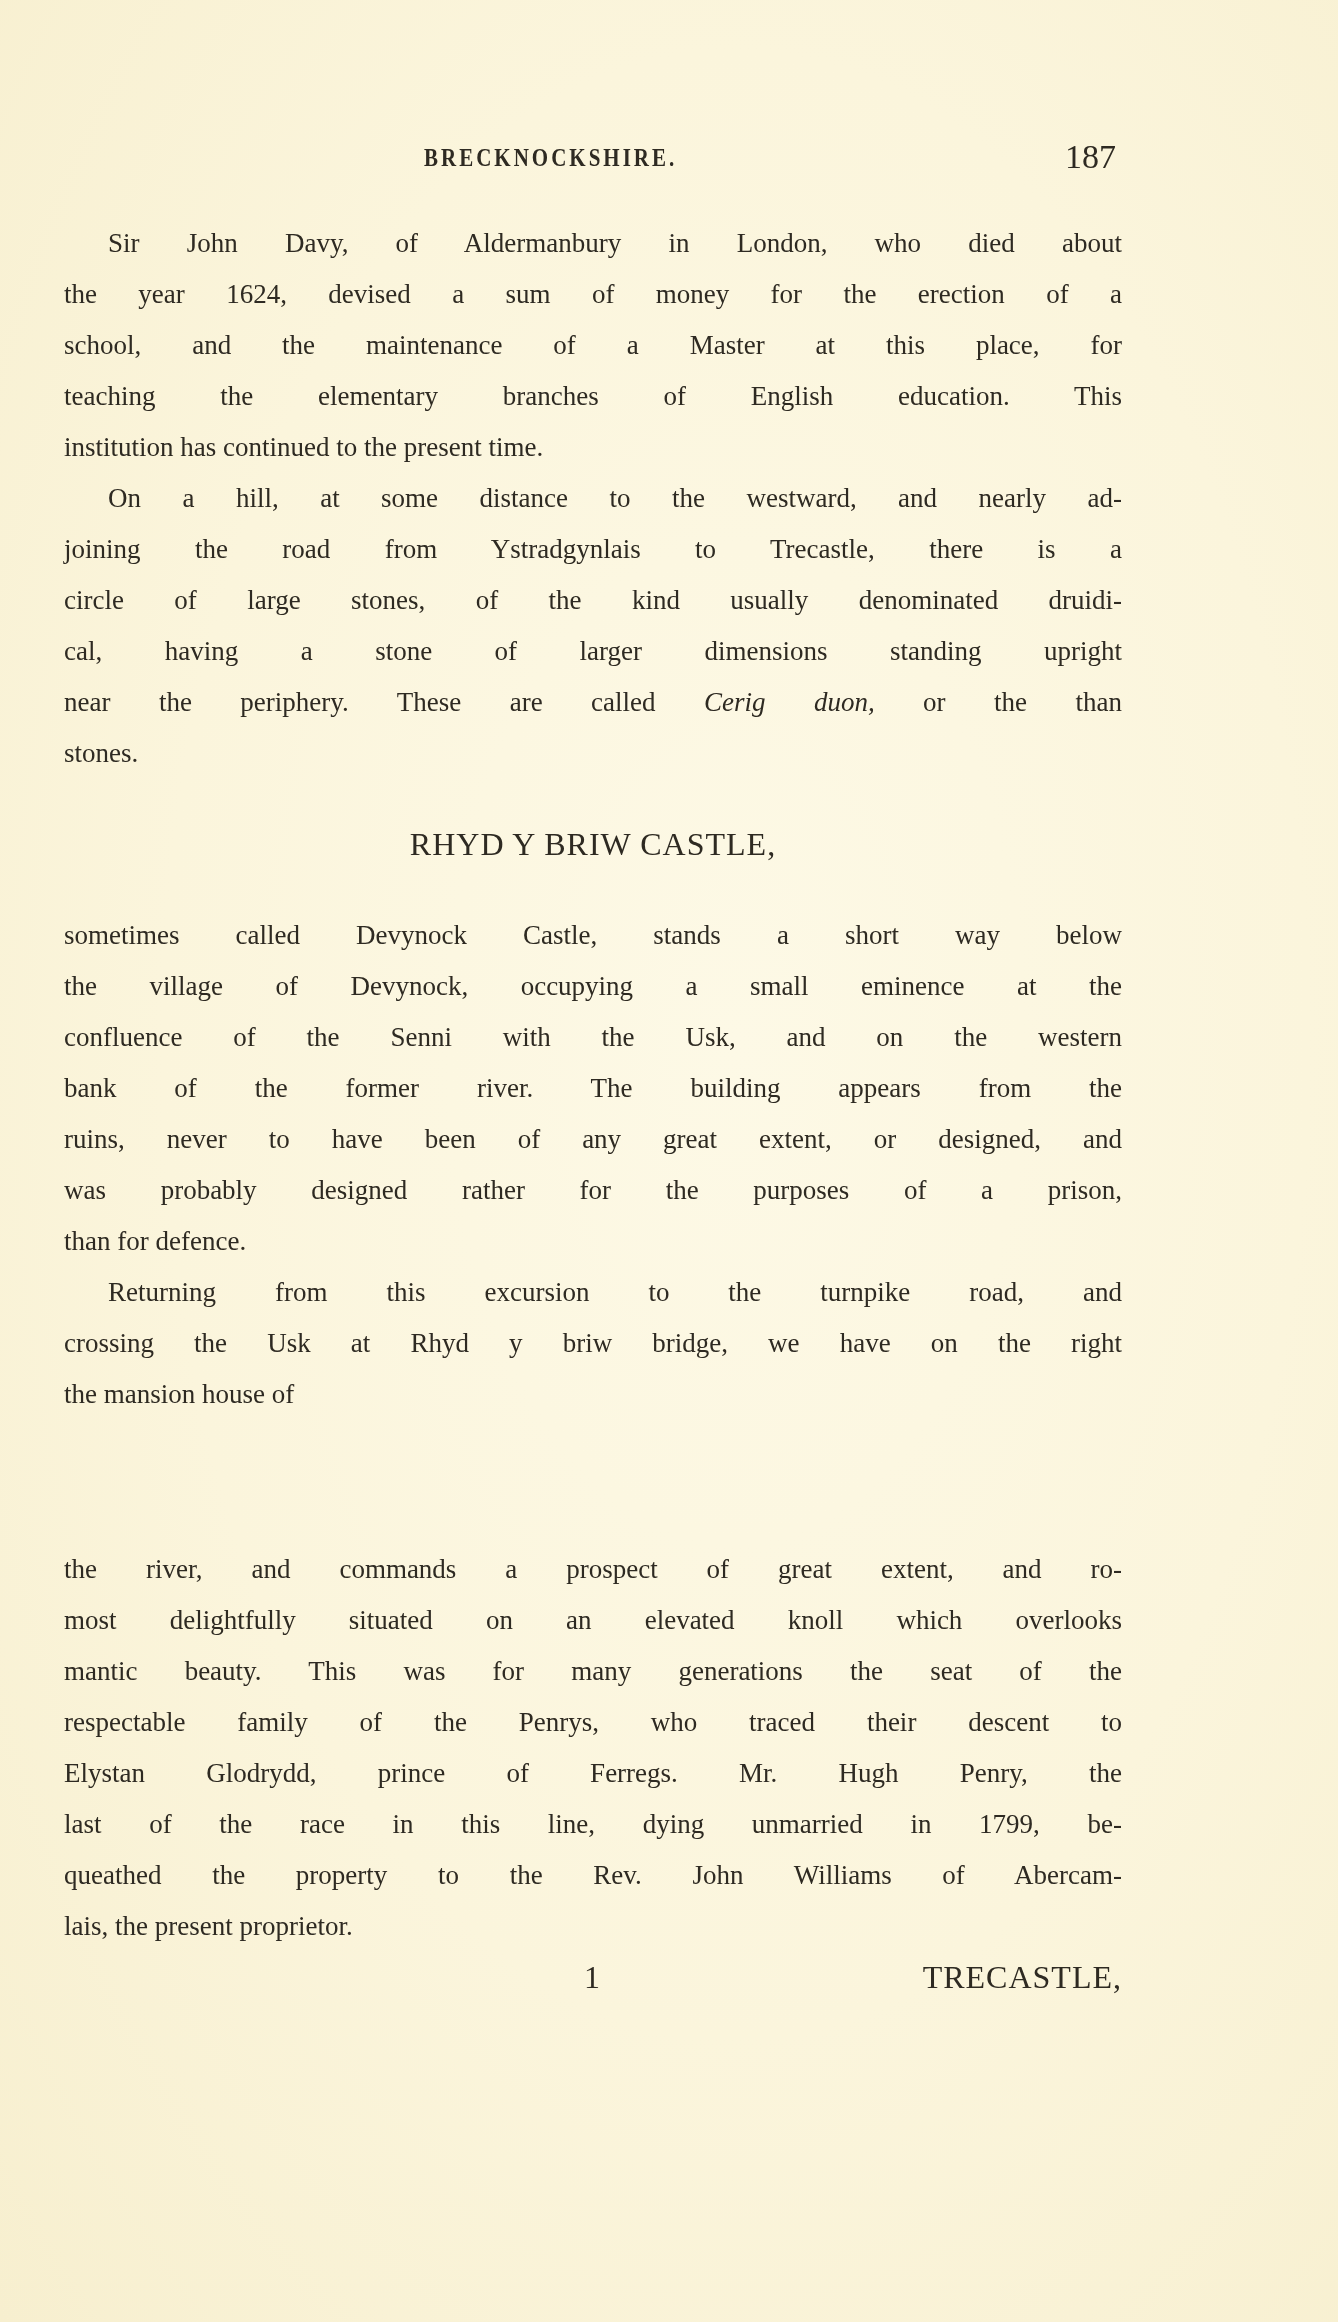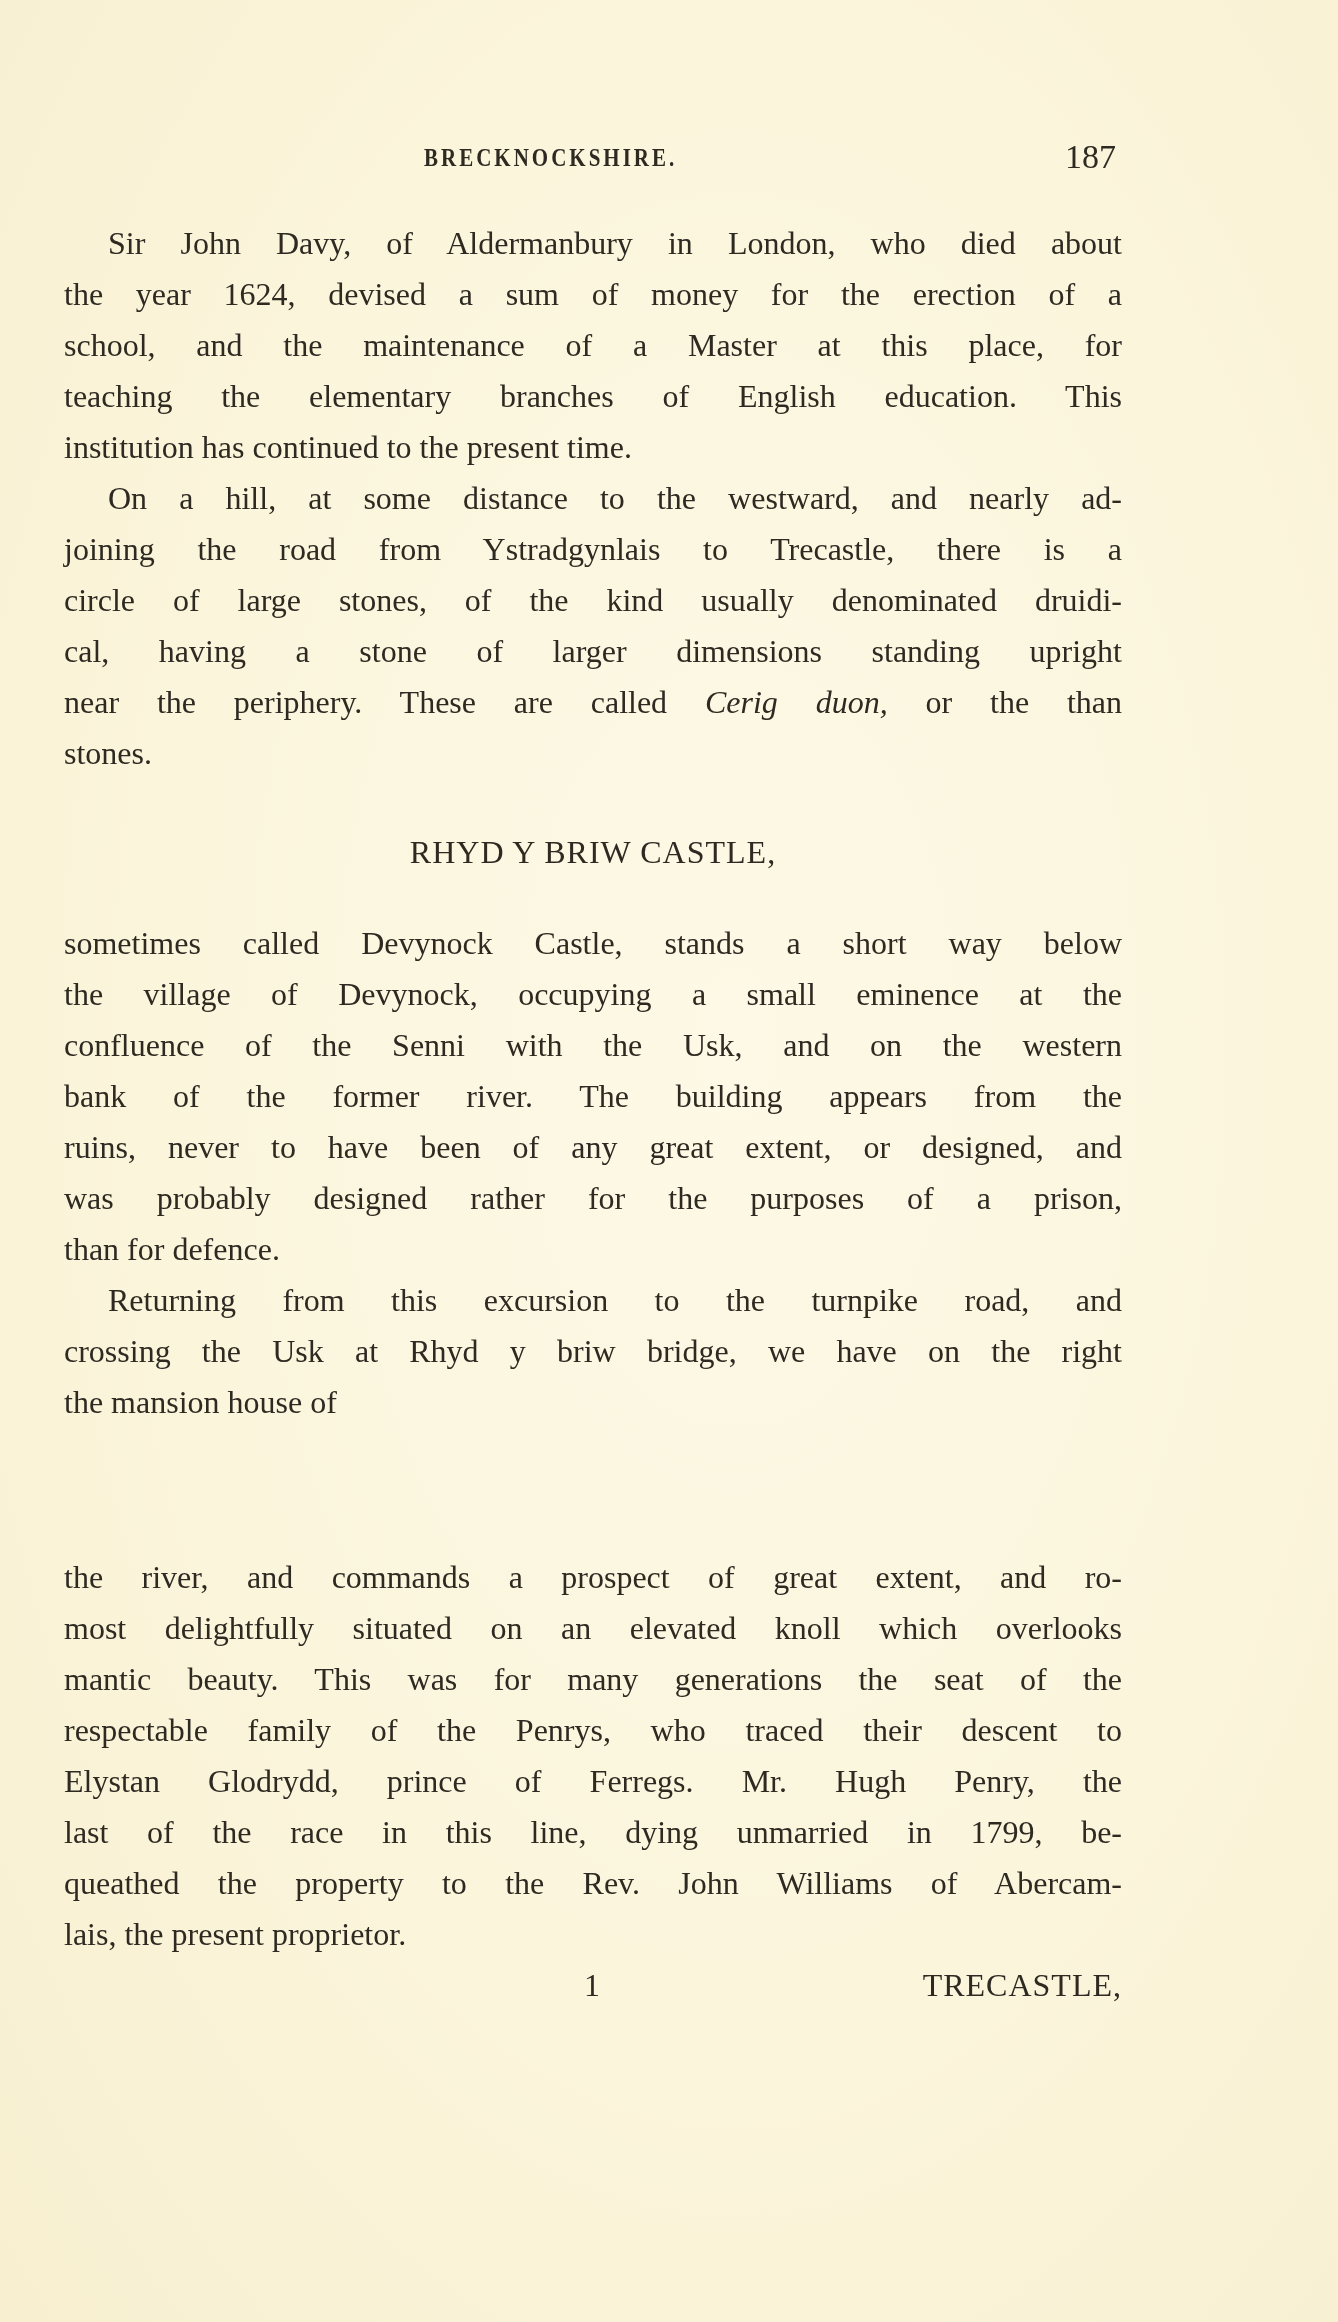--- a/index.html
+++ b/index.html
@@ -47,39 +47,38 @@
     }
     .body-text {
       position: absolute;
       top: 218px;
       left: 0;
       width: 1058px;
     }
     .line {
       height: 51px;
       line-height: 51px;
-      font-size: 32px;
+      font-size: 27px;
       text-align: justify;
       text-align-last: justify;
       white-space: nowrap;
       overflow: visible;
     }
     .line.last {
       text-align-last: left;
     }
     .line.indent {
       padding-left: 44px;
     }
     .heading {
       height: 51px;
       line-height: 51px;
       font-size: 32px;
       text-align: center;
       letter-spacing: 1px;
-      margin-top: 8px;
     }
     .gap-med { height: 40px; }
     .gap-large { height: 62px; }
     em { }
     .catchline {
       position: relative;
       height: 51px;
       line-height: 51px;
       font-size: 32px;
     }

